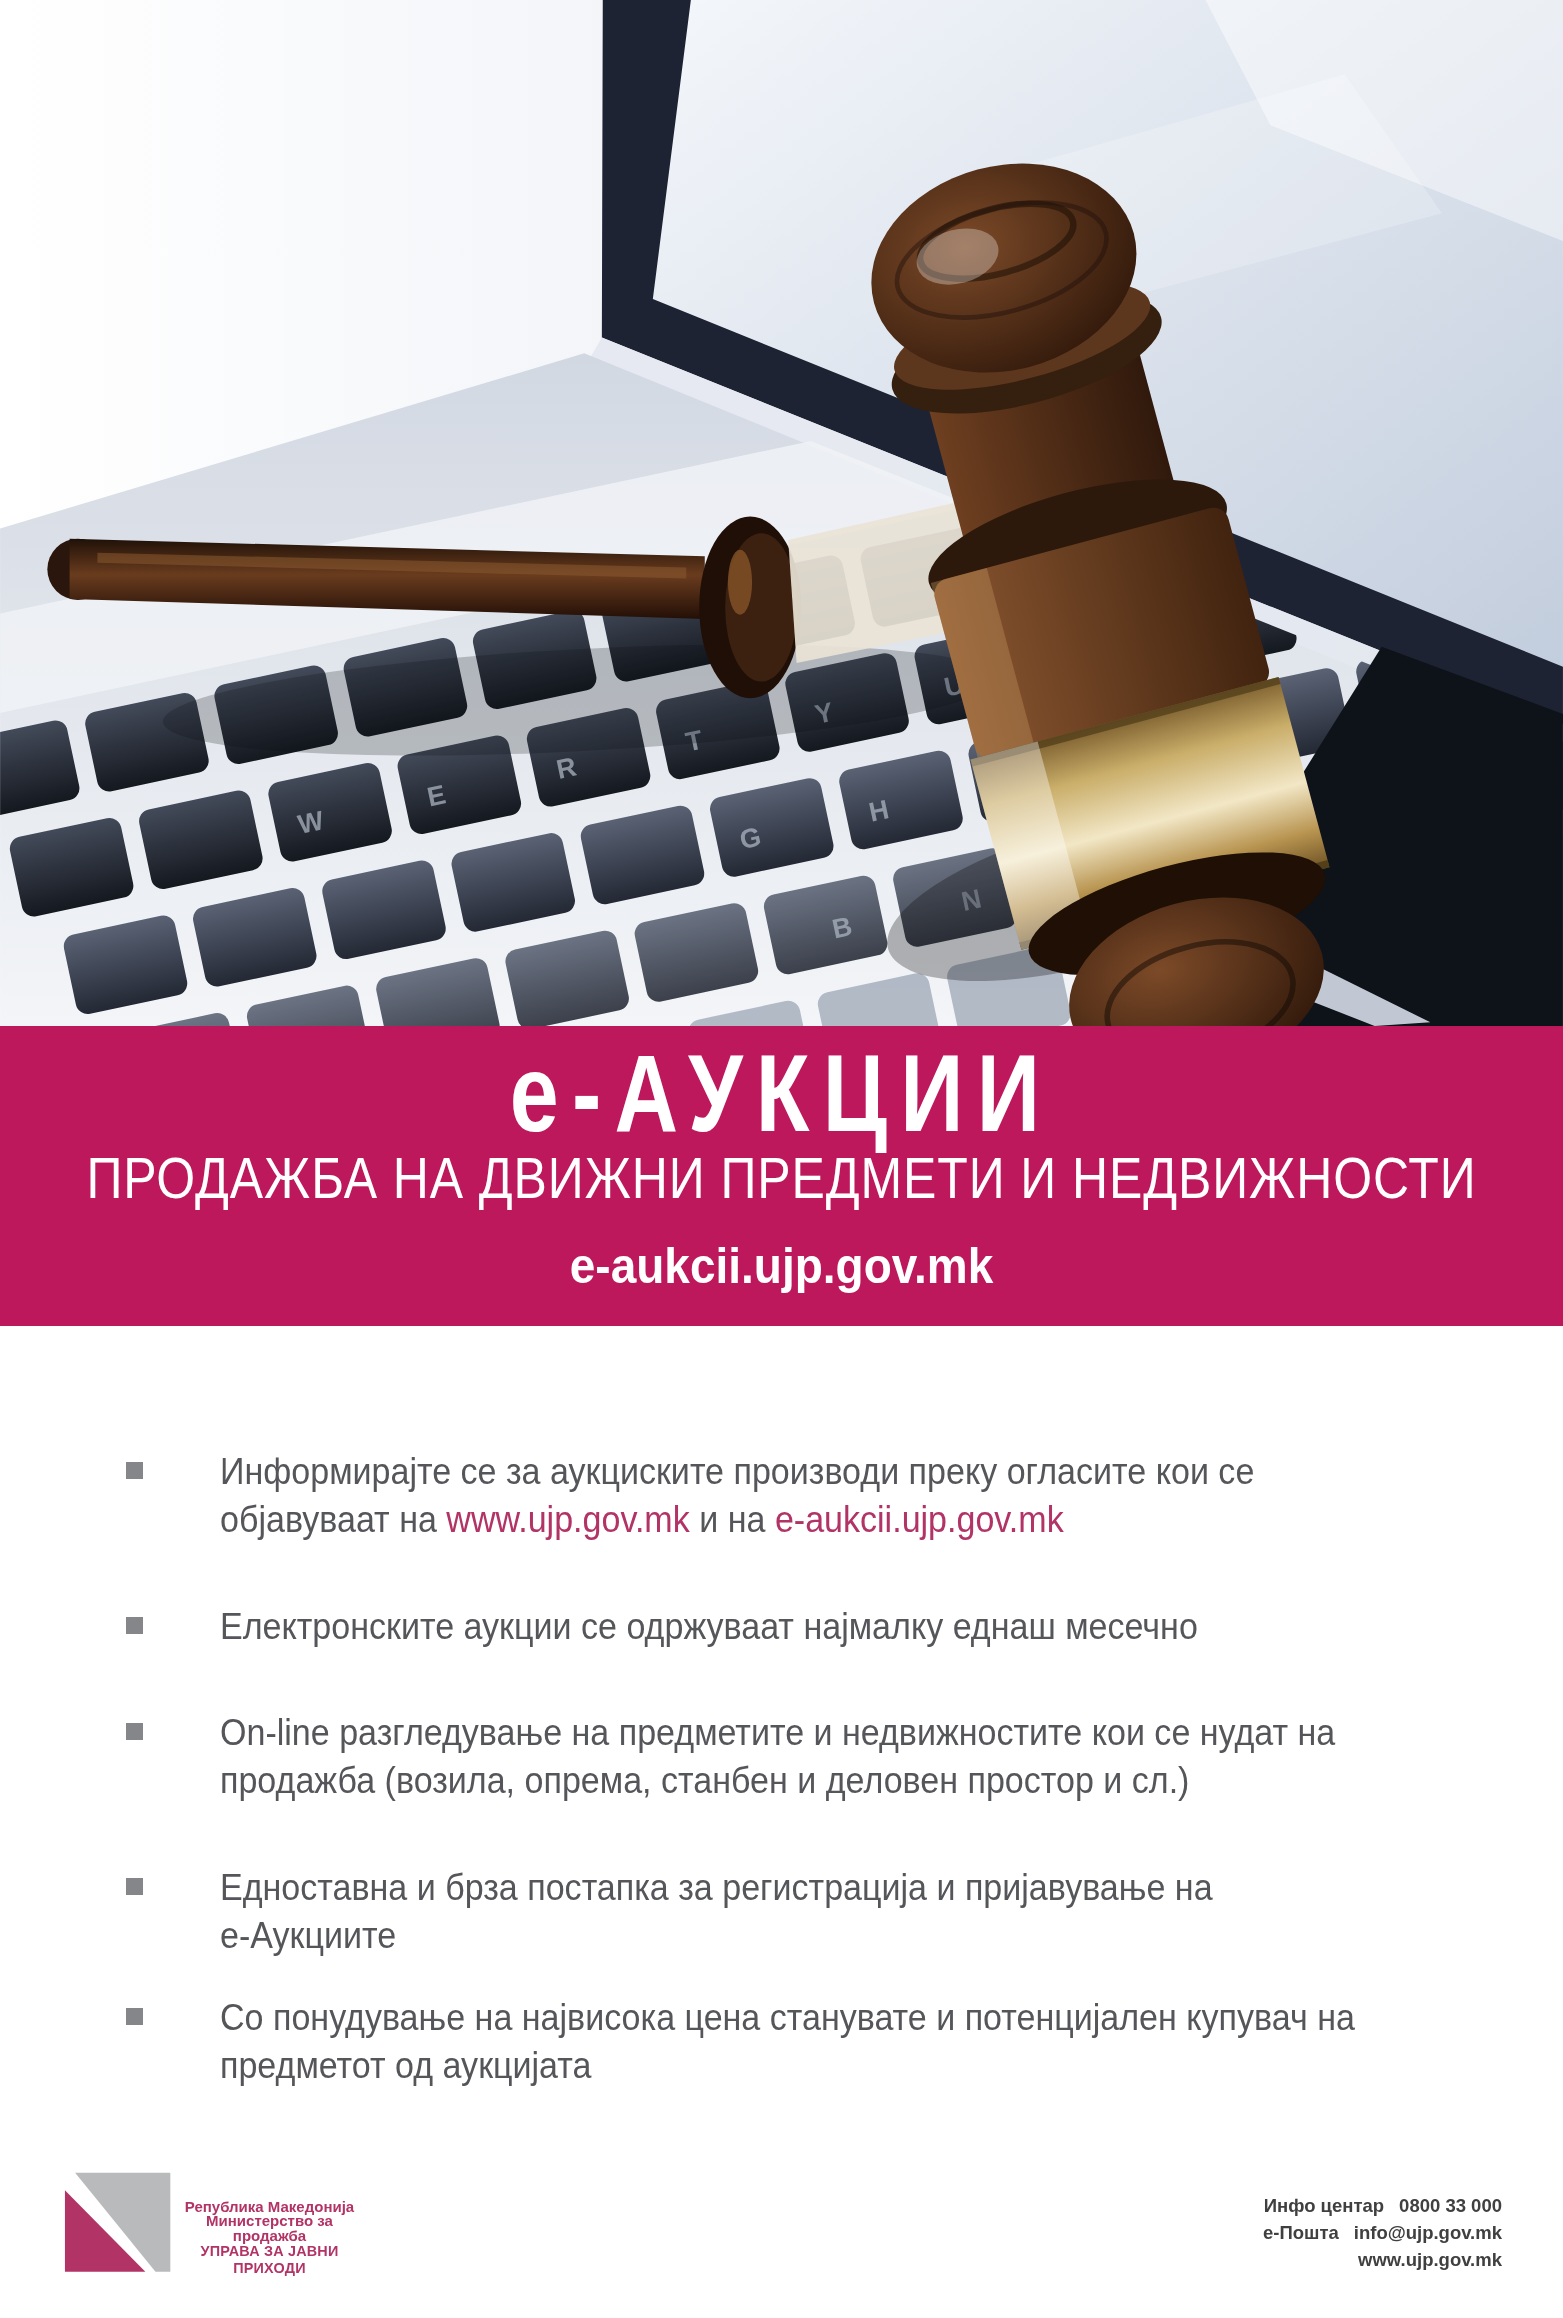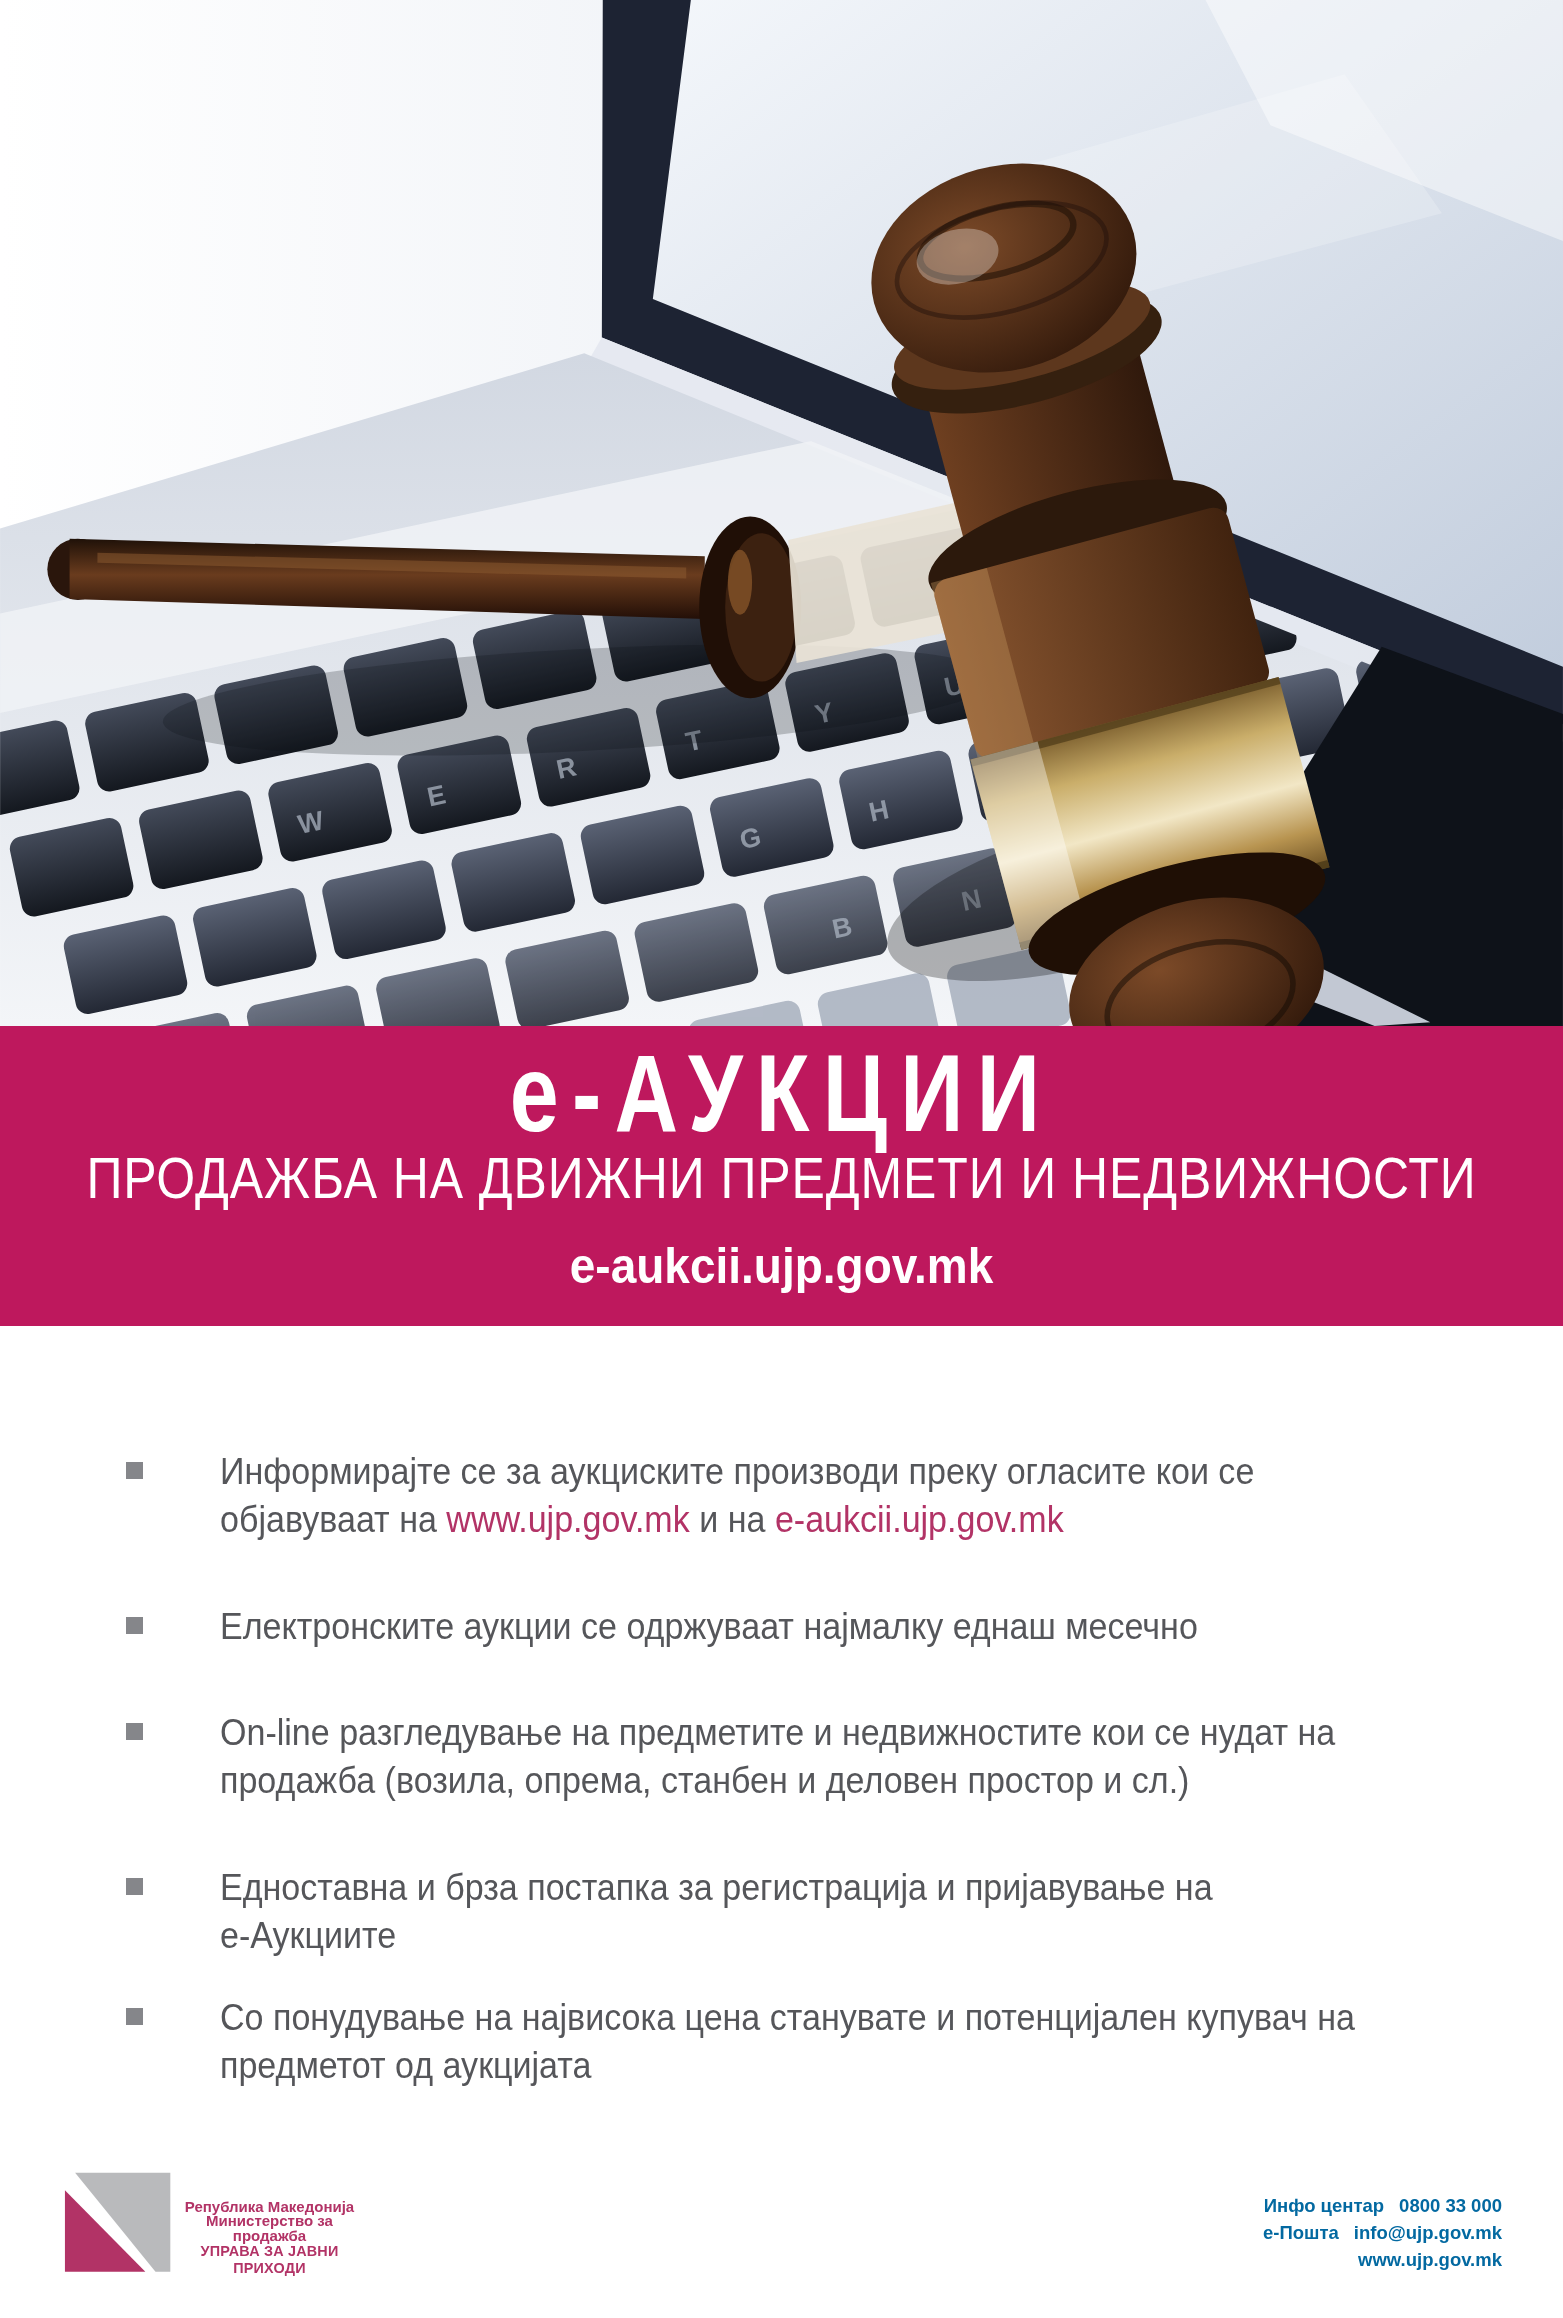--- a/index.html
+++ b/index.html
@@ -24,21 +24,21 @@
   .bt{position:absolute;left:220px;top:0;font-size:37px;line-height:48px;color:#55565a;
       white-space:nowrap;transform:scaleX(0.92);transform-origin:left top;}
   .bl{display:block;}
   .lnk{color:#b23366;}
   
   .logo{position:absolute;left:59px;top:2170px;}
   .org{position:absolute;left:172px;top:2200px;width:195px;text-align:center;
        color:#b23366;font-weight:bold;}
   .org-l1,.org-l2{font-size:15px;line-height:14.4px;}
   .org-l3{font-size:14.4px;line-height:16.7px;letter-spacing:0.2px;}
-  .contact{position:absolute;right:61px;top:2192px;text-align:right;color:#0369a1;
+  .contact{position:absolute;right:61px;top:2192px;text-align:right;color:#404040;
            font-weight:bold;font-size:18.5px;line-height:27px;white-space:nowrap;}
   .contact .val{margin-left:15px;}
 </style>
 </head>
 <body>
 
 <div id="page">
 
   <svg class="photo" viewBox="0 0 3371 2213" width="1563" height="1026">
     <defs>

